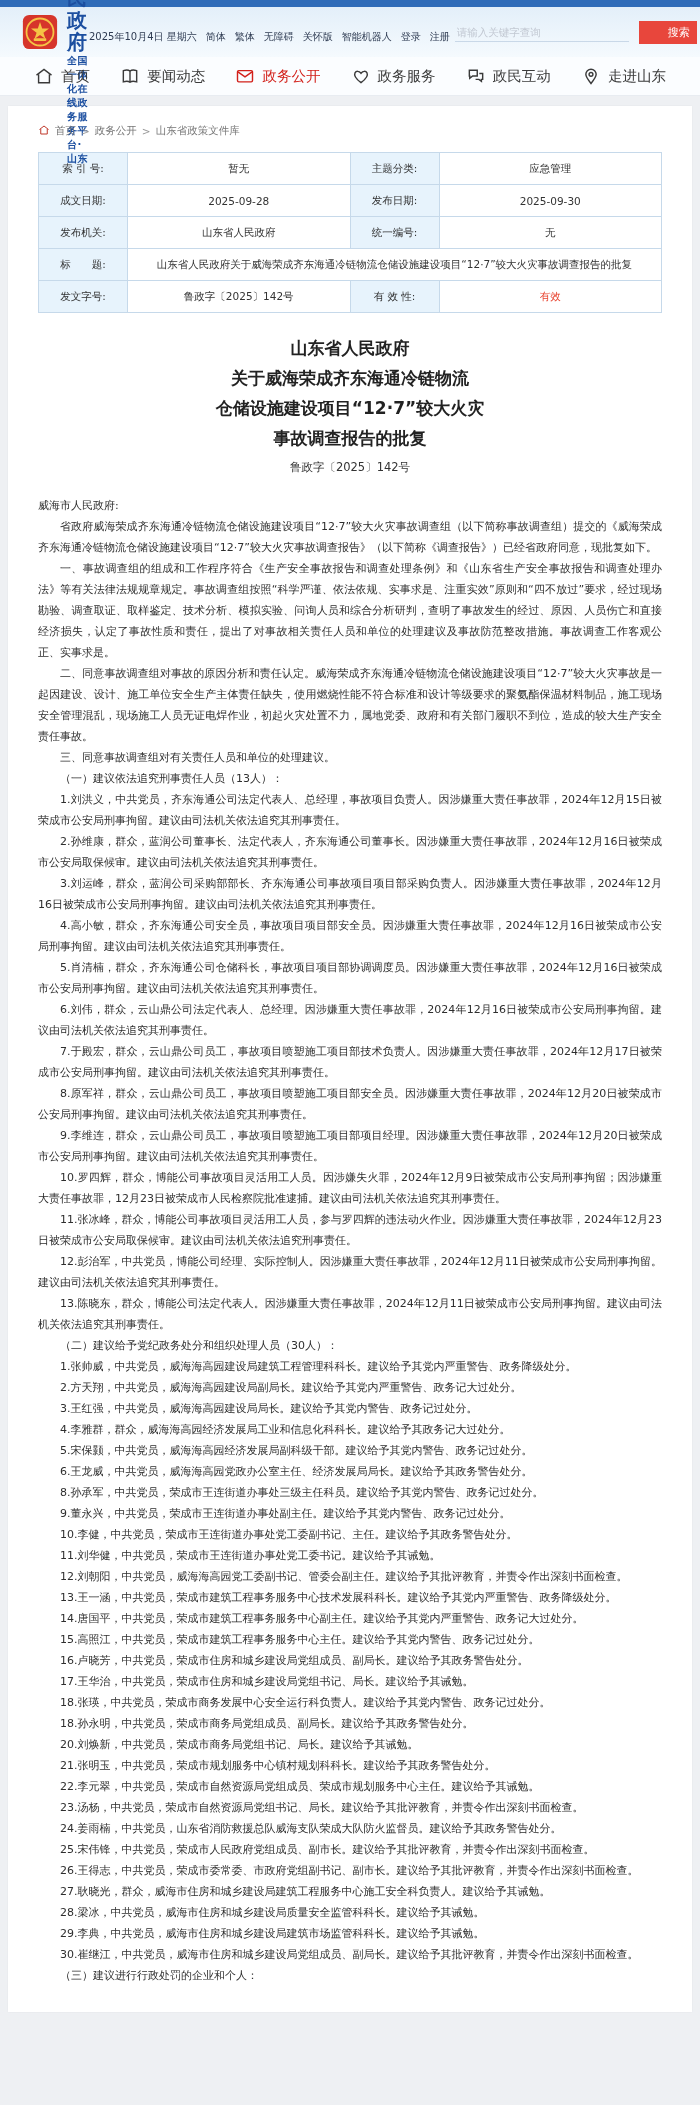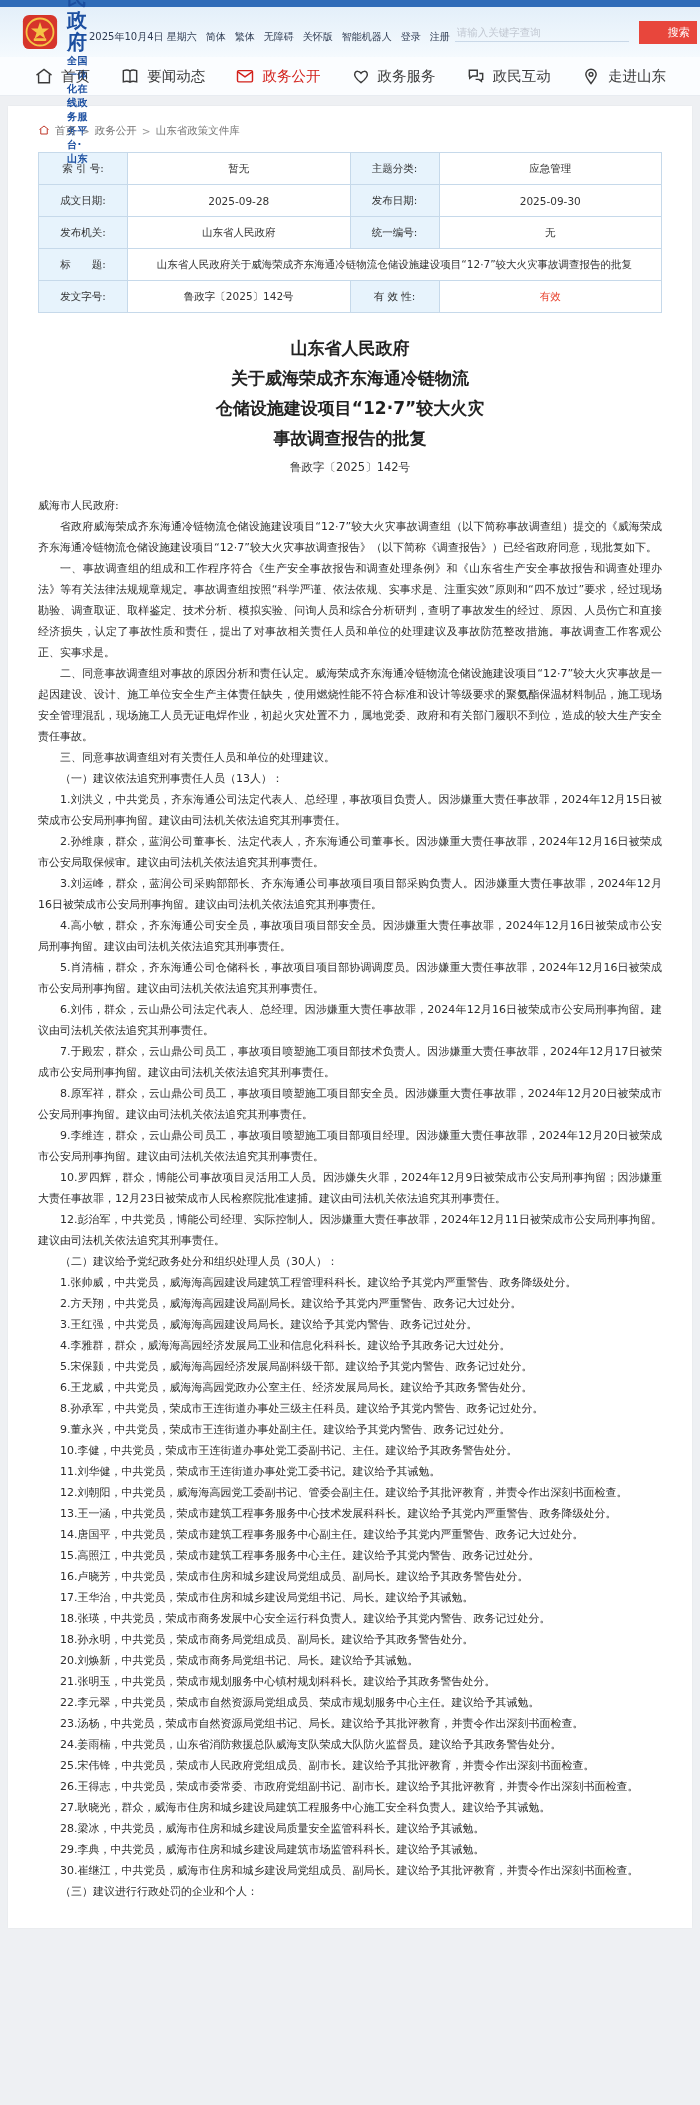--- a/index.html
+++ b/index.html
@@ -204,21 +204,23 @@
         <p>1.刘洪义，中共党员，齐东海通公司法定代表人、总经理，事故项目负责人。因涉嫌重大责任事故罪，2024年12月15日被荣成市公安局刑事拘留。建议由司法机关依法追究其刑事责任。</p>
         <p>2.孙维康，群众，蓝润公司董事长、法定代表人，齐东海通公司董事长。因涉嫌重大责任事故罪，2024年12月16日被荣成市公安局取保候审。建议由司法机关依法追究其刑事责任。</p>
         <p>3.刘运峰，群众，蓝润公司采购部部长、齐东海通公司事故项目项目部采购负责人。因涉嫌重大责任事故罪，2024年12月16日被荣成市公安局刑事拘留。建议由司法机关依法追究其刑事责任。</p>
         <p>4.高小敏，群众，齐东海通公司安全员，事故项目项目部安全员。因涉嫌重大责任事故罪，2024年12月16日被荣成市公安局刑事拘留。建议由司法机关依法追究其刑事责任。</p>
         <p>5.肖清楠，群众，齐东海通公司仓储科长，事故项目项目部协调调度员。因涉嫌重大责任事故罪，2024年12月16日被荣成市公安局刑事拘留。建议由司法机关依法追究其刑事责任。</p>
         <p>6.刘伟，群众，云山鼎公司法定代表人、总经理。因涉嫌重大责任事故罪，2024年12月16日被荣成市公安局刑事拘留。建议由司法机关依法追究其刑事责任。</p>
         <p>7.于殿宏，群众，云山鼎公司员工，事故项目喷塑施工项目部技术负责人。因涉嫌重大责任事故罪，2024年12月17日被荣成市公安局刑事拘留。建议由司法机关依法追究其刑事责任。</p>
         <p>8.原军祥，群众，云山鼎公司员工，事故项目喷塑施工项目部安全员。因涉嫌重大责任事故罪，2024年12月20日被荣成市公安局刑事拘留。建议由司法机关依法追究其刑事责任。</p>
         <p>9.李维连，群众，云山鼎公司员工，事故项目喷塑施工项目部项目经理。因涉嫌重大责任事故罪，2024年12月20日被荣成市公安局刑事拘留。建议由司法机关依法追究其刑事责任。</p>
         <p>10.罗四辉，群众，博能公司事故项目灵活用工人员。因涉嫌失火罪，2024年12月9日被荣成市公安局刑事拘留；因涉嫌重大责任事故罪，12月23日被荣成市人民检察院批准逮捕。建议由司法机关依法追究其刑事责任。</p>
+        <p>11.张冰峰，群众，博能公司事故项目灵活用工人员，参与罗四辉的违法动火作业。因涉嫌重大责任事故罪，2024年12月23日被荣成市公安局取保候审。建议由司法机关依法追究刑事责任。</p>
         <p>12.彭治军，中共党员，博能公司经理、实际控制人。因涉嫌重大责任事故罪，2024年12月11日被荣成市公安局刑事拘留。建议由司法机关依法追究其刑事责任。</p>
+        <p>13.陈晓东，群众，博能公司法定代表人。因涉嫌重大责任事故罪，2024年12月11日被荣成市公安局刑事拘留。建议由司法机关依法追究其刑事责任。</p>
         <p>（二）建议给予党纪政务处分和组织处理人员（30人）：</p>
         <p>1.张帅威，中共党员，威海海高园建设局建筑工程管理科科长。建议给予其党内严重警告、政务降级处分。</p>
         <p>2.方天翔，中共党员，威海海高园建设局副局长。建议给予其党内严重警告、政务记大过处分。</p>
         <p>3.王红强，中共党员，威海海高园建设局局长。建议给予其党内警告、政务记过处分。</p>
         <p>4.李雅群，群众，威海海高园经济发展局工业和信息化科科长。建议给予其政务记大过处分。</p>
         <p>5.宋保颢，中共党员，威海海高园经济发展局副科级干部。建议给予其党内警告、政务记过处分。</p>
         <p>6.王龙威，中共党员，威海海高园党政办公室主任、经济发展局局长。建议给予其政务警告处分。</p>
         <p>8.孙承军，中共党员，荣成市王连街道办事处三级主任科员。建议给予其党内警告、政务记过处分。</p>
         <p>9.董永兴，中共党员，荣成市王连街道办事处副主任。建议给予其党内警告、政务记过处分。</p>
         <p>10.李健，中共党员，荣成市王连街道办事处党工委副书记、主任。建议给予其政务警告处分。</p>

